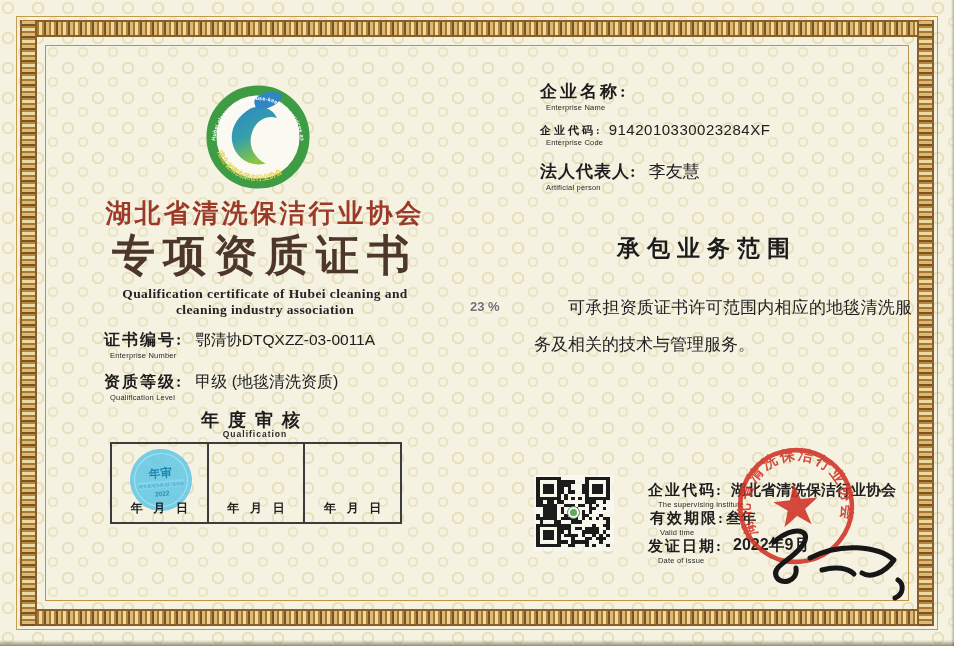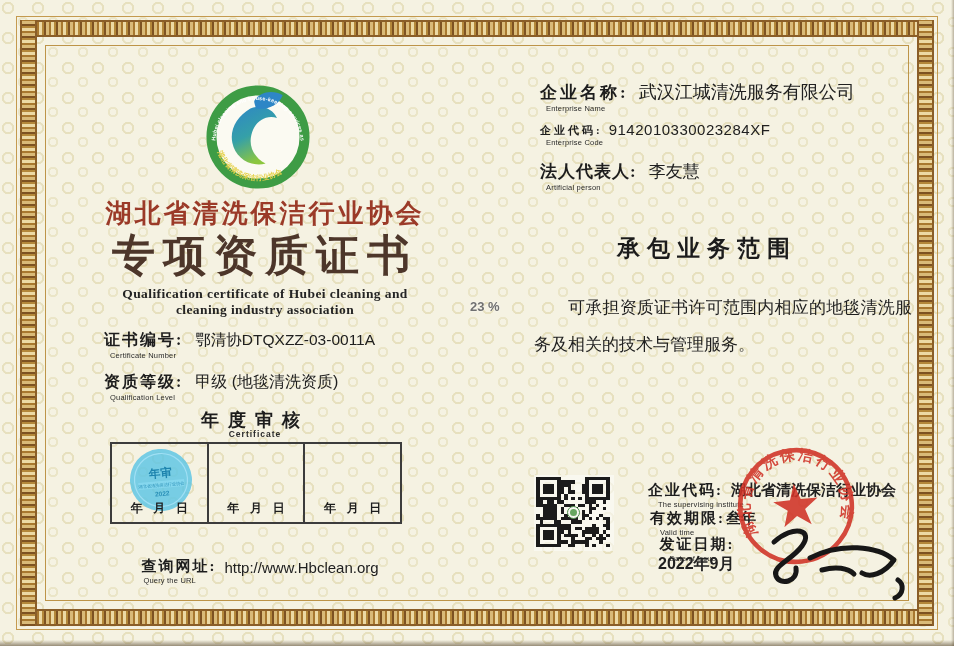--- a/index.html
+++ b/index.html
@@ -62,21 +62,21 @@
   .artifact{left:470px;top:299px;font-size:13px;font-weight:bold;color:#707070;text-shadow:0 0 2px #ffffff;}
 
   .qr-wrap{left:534px;top:475px;width:80px;height:76px;background:rgba(252,252,248,.6);padding:2px;box-sizing:border-box;}
   #qr-grid{display:grid;grid-template-columns:repeat(21,1fr);grid-auto-rows:1fr;width:74px;height:70px;}
   .qm{background:#1b1b1b;}
   .qr-center-dot{position:absolute;left:33px;top:31px;width:13px;height:13px;border-radius:50%;background:#f4f6ef;border:1px solid #4d8f4a;box-sizing:border-box;}
   .qr-center-dot::after{content:"";position:absolute;inset:2px;border-radius:50%;background:#66a75f;}
 
   .row-approve{left:648px;top:481px;} .row-approve .f-cn{font-size:15px;letter-spacing:2px;} .row-approve .f-value{font-family:"Liberation Serif",serif;font-weight:bold;font-size:15px;margin-left:8px;}
   .row-valid{left:650px;top:509px;} .row-valid .f-cn{font-size:15px;letter-spacing:2px;} .row-valid .f-value{font-family:"Liberation Serif",serif;font-weight:bold;font-size:15px;margin-left:1px;}
-  .row-issue{left:648px;top:535px;flex-direction:column;} .row-issue .f-cn{font-size:15px;letter-spacing:2px;} .row-issue .f-value{font-size:16px;margin-left:10px;font-weight:bold;}
+  .row-issue{left:648px;top:535px;} .row-issue .f-cn{font-size:15px;letter-spacing:2px;} .row-issue .f-value{font-size:16px;margin-left:10px;font-weight:bold;}
   .row-approve .f-en,.row-valid .f-en,.row-issue .f-en{left:10px;}
 
   .official-seal{left:730px;top:440px;width:132px;height:132px;opacity:.88;transform:rotate(-6deg);}
   .signature{left:752px;top:518px;width:165px;height:88px;}
   .assoc-logo{left:201px;top:80px;width:114px;height:114px;}
 </style>
 </head>
 <body>
 
 <div class="page">
@@ -114,35 +114,35 @@
   <div class="abs assoc-name serif">湖北省清洗保洁行业协会</div>
   <div class="abs cert-title serif">专项资质证书</div>
   <div class="abs title-en serif">
     <div>Qualification certificate of Hubei cleaning and</div>
     <div>cleaning industry association</div>
   </div>
 
   <div class="abs field row-certnum">
     <div class="f-label">
       <span class="f-cn">证书编号:</span>
-      <div class="f-en">Certificate Number</div>
+      <div class="f-en">Enterprise Number</div>
     </div>
     <div class="f-value">鄂清协DTQXZZ-03-0011A</div>
   </div>
 
   <div class="abs field row-quallevel">
     <div class="f-label">
       <span class="f-cn">资质等级:</span>
       <div class="f-en">Qualification Level</div>
     </div>
     <div class="f-value">甲级 (地毯清洗资质)</div>
   </div>
 
   <div class="abs annual-title serif">年度审核</div>
-  <div class="abs annual-title-en">Certificate</div>
+  <div class="abs annual-title-en">Qualification</div>
 
   <div class="abs review-table">
     <div class="review-cell">
       <svg class="annual-stamp" viewBox="0 0 66 66">
         <circle cx="33" cy="33" r="31" fill="#5cc5e4" opacity="0.82"></circle>
         <circle cx="33" cy="33" r="26.5" fill="none" stroke="#9fdff4" stroke-width="1.2"></circle>
         <text x="33" y="30" text-anchor="middle" font-size="11.5" font-weight="bold" fill="#1d84ae">年审</text>
         <rect x="10" y="34" width="46" height="7" fill="#8edcf2" opacity="0.65"></rect>
         <text x="33" y="39.5" text-anchor="middle" font-size="4.2" fill="#2b90b8">湖北省清洗保洁行业协会</text>
         <text x="33" y="49" text-anchor="middle" font-size="6.5" font-weight="bold" fill="#2b90b8">2022</text>
@@ -162,34 +162,26 @@
     </div>
     <div class="review-cell">
       <div class="date-row">
         <span>年</span>
         <span>月</span>
         <span>日</span>
       </div>
     </div>
   </div>
 
-  <div class="abs field row-url">
-    <div class="f-label">
-      <span class="f-cn">查询网址:</span>
-      <div class="f-en">Query the URL</div>
-    </div>
-    <div class="f-value">http://www.Hbclean.org</div>
-  </div>
 
   <div class="abs field row-entname">
     <div class="f-label">
       <span class="f-cn">企业名称:</span>
       <div class="f-en">Enterprise Name</div>
     </div>
-    <div class="f-value">武汉江城清洗服务有限公司</div>
   </div>
 
   <div class="abs field row-entcode">
     <div class="f-label">
       <span class="f-cn">企业代码:</span>
       <div class="f-en">Enterprise Code</div>
     </div>
     <div class="f-value">9142010330023284XF</div>
   </div>
 

